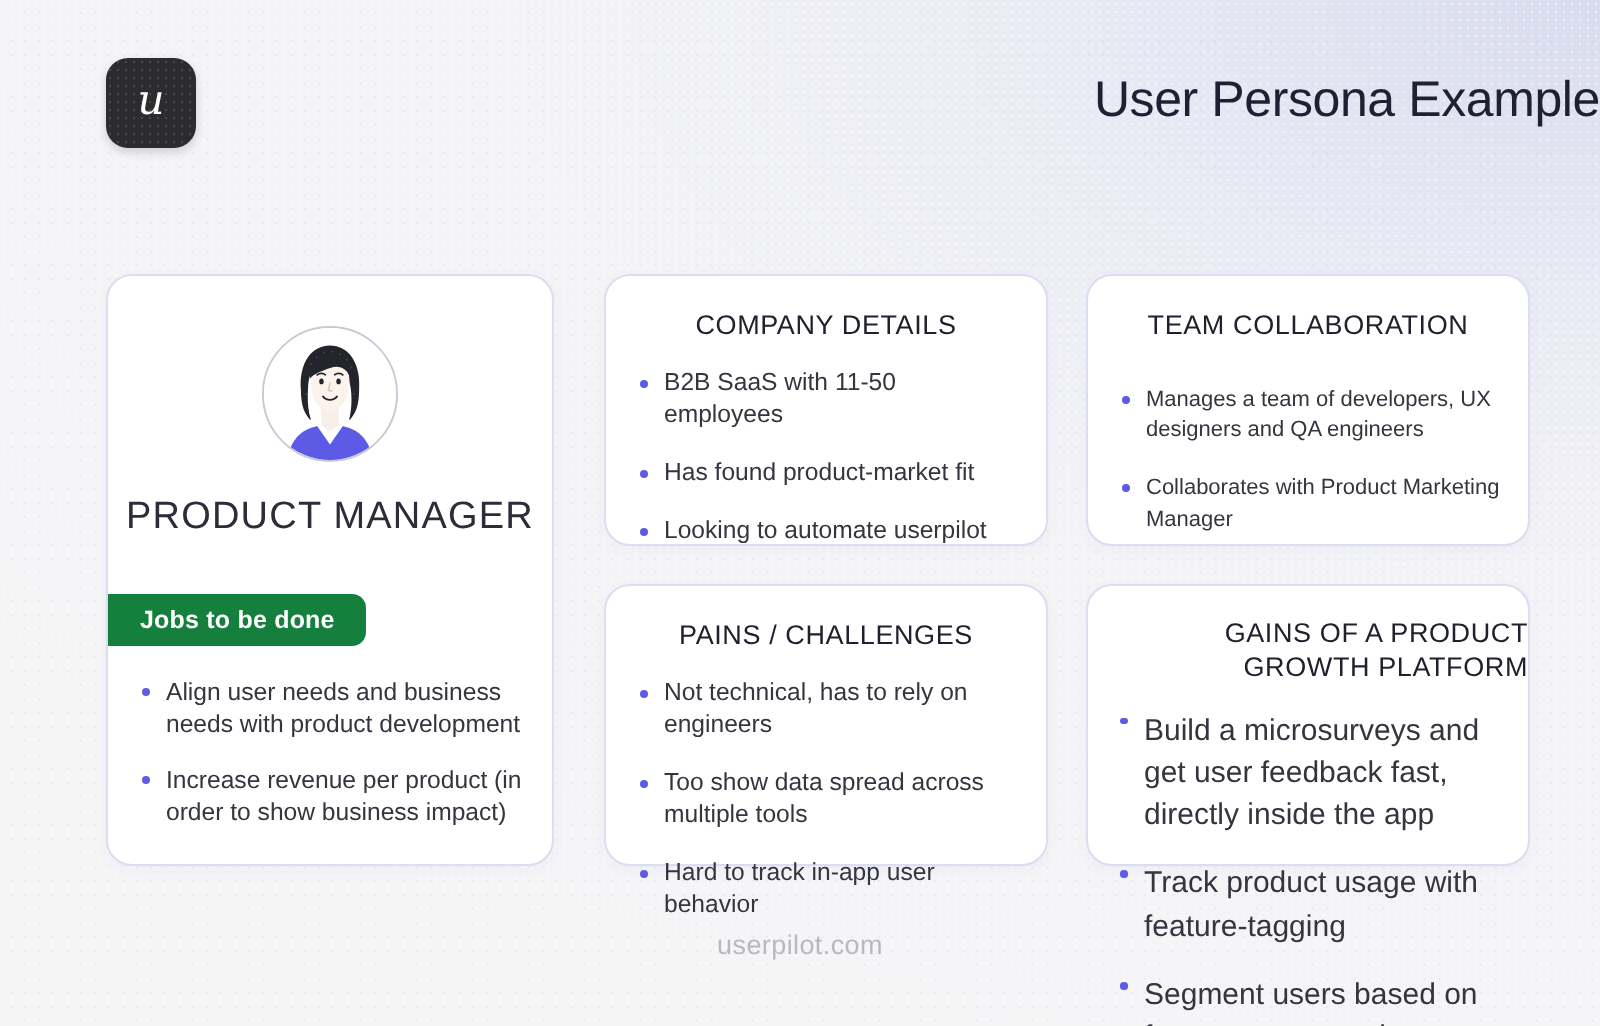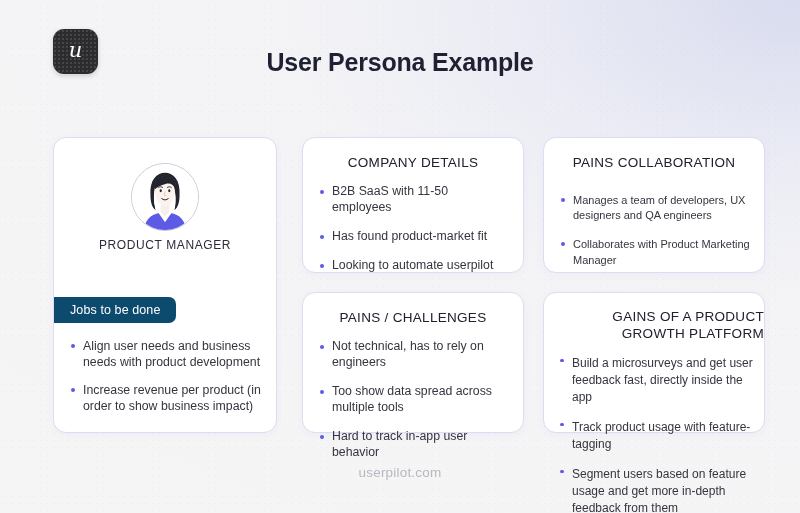--- a/index.html
+++ b/index.html
@@ -69,24 +69,24 @@
     font-style: italic;
     font-size: 21px;
     color: #ffffff;
     line-height: 1;
     transform: translateY(-1px);
   }
 
   .page-title {
     position: absolute;
     left: 0; right: 0;
-    top: 48px;
-    text-align: center;
+    top: 36px;
+    text-align: right;
     font-size: 25px;
-    font-weight: bold;
+    font-weight: normal;
     letter-spacing: -0.2px;
     color: #1f2033;
   }
 
   
   .card {
     position: absolute;
     background: #ffffff;
     border: 1px solid #dcdcf2;
     border-radius: 13px;
@@ -113,39 +113,39 @@
     border-radius: 50%;
     border: 1px solid #c9c9d6;
     overflow: hidden;
     background: #ffffff;
   }
   .avatar svg { display: block; width: 100%; height: 100%; }
 
   .persona-role {
     position: absolute;
     left: 0; right: 0;
-    top: 100px;
+    top: 110px;
     text-align: center;
-    font-size: 12px;
+    font-size: 19px;
     letter-spacing: 0.6px;
     color: #2c2c3a;
   }
 
   .jtbd-badge {
     position: absolute;
     left: -1px;
     top: 159px;
     height: 26px;
     padding: 0 16px 0 17px;
     display: flex;
     align-items: center;
-    background: #0c4a6e;
+    background: #15803d;
     color: #ffffff;
     font-size: 12.5px;
-    font-weight: normal;
+    font-weight: bold;
     border-radius: 0 7px 7px 0;
     letter-spacing: 0.1px;
   }
 
   .persona-list {
     position: absolute;
     left: 16px;
     right: 12px;
     top: 200px;
   }
@@ -196,21 +196,21 @@
 
   .company-card li { font-size: 12.3px; line-height: 1.3; margin-bottom: 13px; }
   .company-card li::before { top: 6px; }
 
   .team-card li { font-size: 11px; line-height: 1.38; margin-bottom: 14px; }
   .team-card li::before { top: 5px; }
 
   .pains-card li { font-size: 12.3px; line-height: 1.3; margin-bottom: 13px; }
   .pains-card li::before { top: 6px; }
 
-  .gains-card li { font-size: 12px; line-height: 1.42; margin-bottom: 13px; }
+  .gains-card li { font-size: 15px; line-height: 1.42; margin-bottom: 13px; }
   .gains-card li::before { top: 4px; width: 3.6px; height: 3.6px; }
 
   li:last-child { margin-bottom: 0; }
 
   
   .footer {
     position: absolute;
     left: 0; right: 0;
     bottom: 33px;
     text-align: center;
@@ -300,21 +300,21 @@
     <div class="card-list">
       <ul>
         <li><span>B2B SaaS with 11-50 employees</span></li>
         <li><span>Has found product-market fit</span></li>
         <li><span>Looking to automate userpilot</span></li>
       </ul>
     </div>
   </div>
 
   <div class="card team-card">
-    <div class="card-title">PAINS COLLABORATION</div>
+    <div class="card-title">TEAM COLLABORATION</div>
     <div class="card-list">
       <ul>
         <li><span>Manages a team of developers, UX designers and QA engineers</span></li>
         <li><span>Collaborates with Product Marketing Manager</span></li>
       </ul>
     </div>
   </div>
 
   <div class="card pains-card">
     <div class="card-title">PAINS / CHALLENGES</div>

